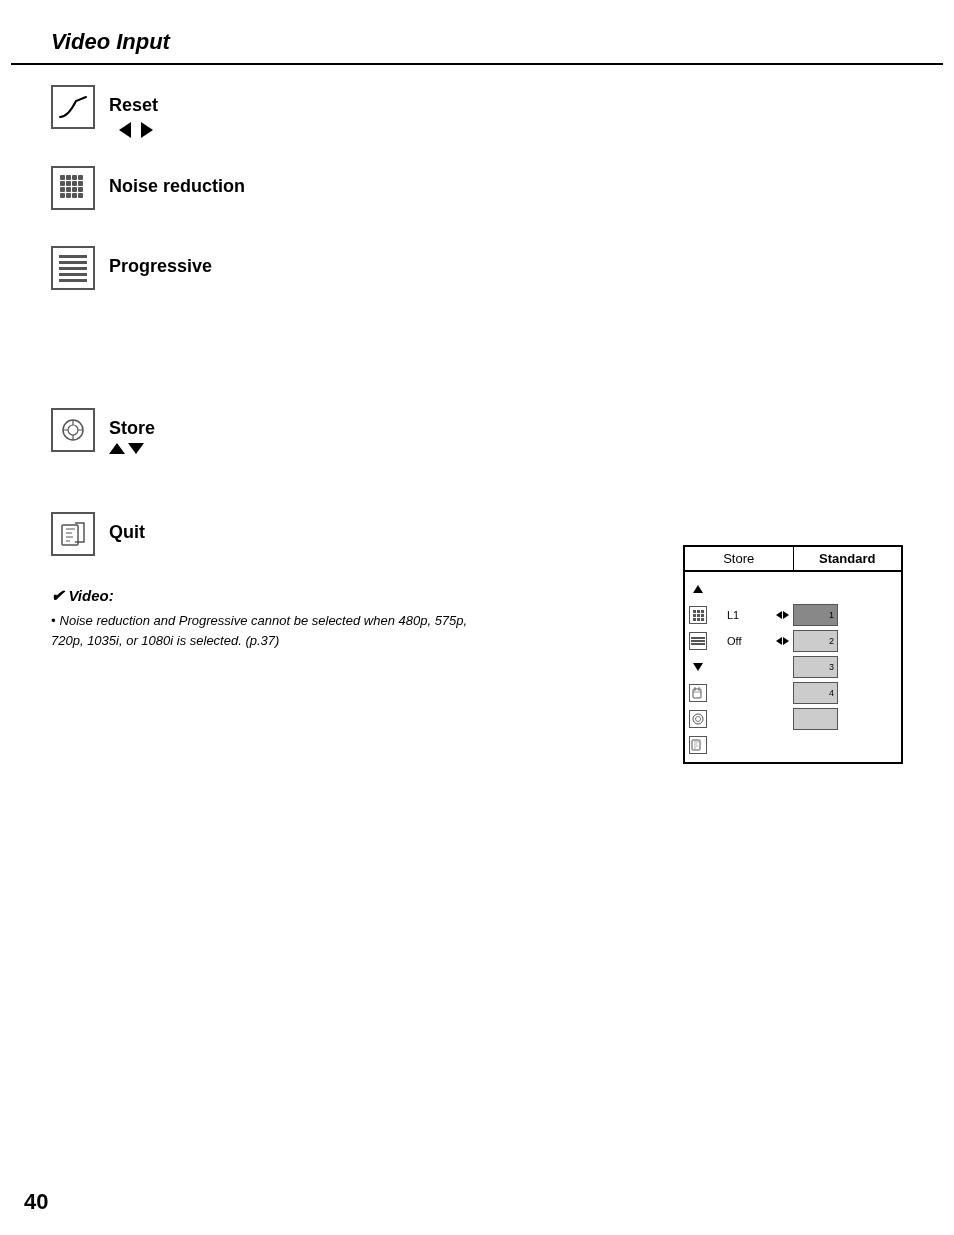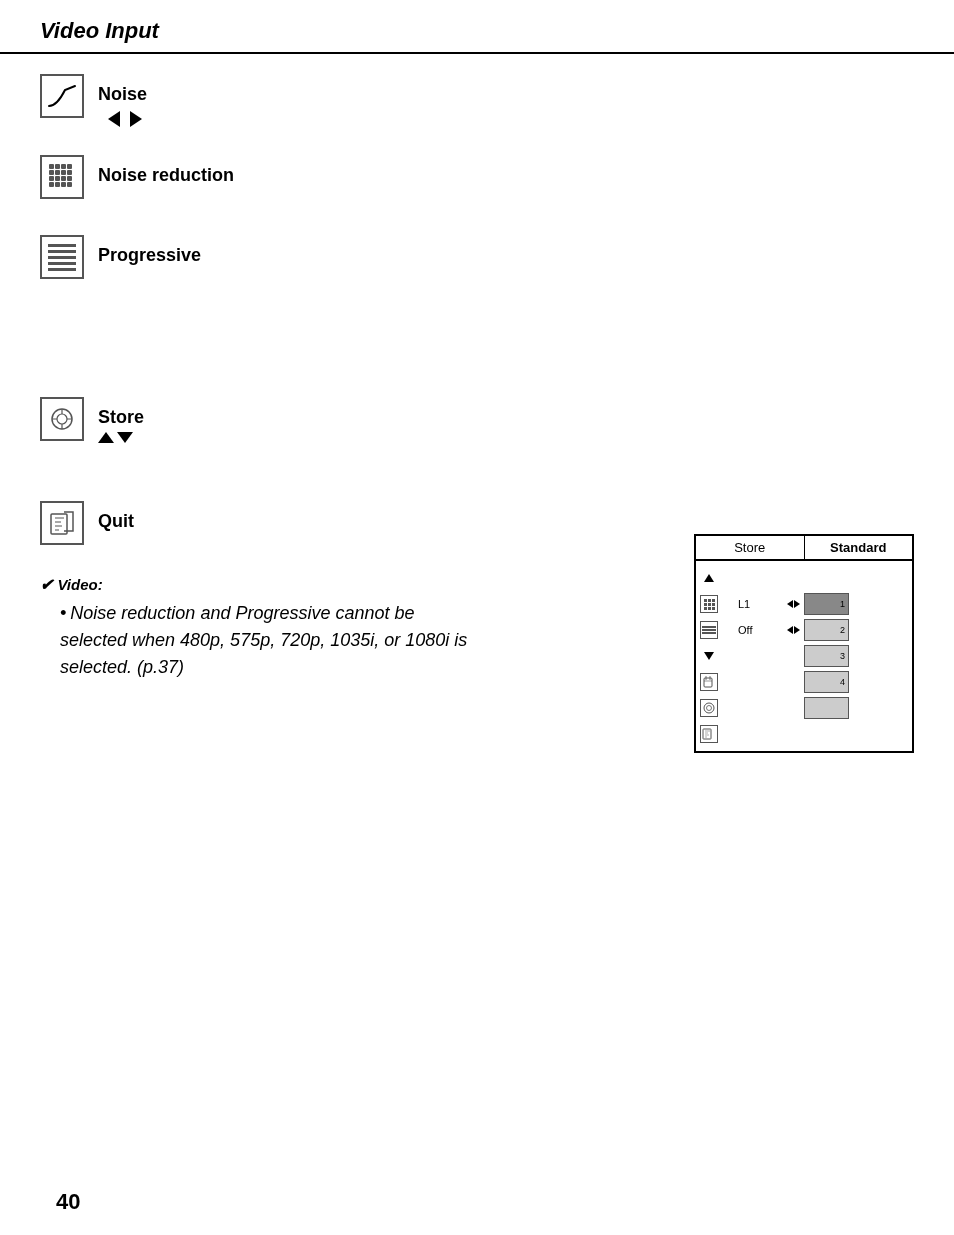--- a/index.html
+++ b/index.html
@@ -8,21 +8,21 @@
       font-family: Arial, Helvetica, sans-serif;
       width: 954px;
       min-height: 1235px;
       position: relative;
       color: #000;
     }
 
     .page {
       width: 954px;
       min-height: 1235px;
-      padding: 0;
+      padding: 11px;
       position: relative;
     }
 
     
     .header {
       padding: 18px 40px 8px 40px;
       border-bottom: 2px solid #000;
       margin-bottom: 0;
     }
     .header-title {
@@ -266,22 +266,21 @@
       align-items: center;
       gap: 4px;
       margin-bottom: 6px;
     }
     .checkmark {
       font-size: 16px;
       font-weight: bold;
     }
     .note-item {
       font-style: italic;
-      font-size: 18px;
-      margin-left: 20px;
+      font-size: 13px;
       margin-bottom: 6px;
       max-width: 420px;
       line-height: 1.5;
     }
     .note-item::before {
       content: '•';
       margin-right: 4px;
     }
 
     
@@ -325,21 +324,21 @@
   <div class="content">
 
 
     <div class="section-row">
       <div class="icon-box">
         <svg class="icon-gamma" viewBox="0 0 30 28" fill="none" xmlns="http://www.w3.org/2000/svg">
           <path d="M2 24 Q10 24 18 8 L28 4" stroke="#000" stroke-width="2" fill="none" stroke-linecap="round"></path>
         </svg>
       </div>
       <div class="section-content">
-        <span class="section-label">Noise</span>
+        <span class="section-label">Reset</span>
         <div class="arrows-both">
           <div class="arrow-left"></div>
           <div class="arrow-right"></div>
         </div>
       </div>
     </div>
 
     <div class="section-row">
       <div class="icon-box">
         <div class="icon-noise">
@@ -530,15 +529,15 @@
         </div>
       </div>
     </div>
 
     <div style="position:absolute; right:40px; top:800px;">
       
     </div>
 
   </div>
 
-  <div class="page-number" style="position:absolute;bottom:20px;left:56px;">40</div>
+  <div class="page-number" style="position:absolute;bottom:20px;left:24px;">40</div>
 
 </div>
 
 </body></html>

